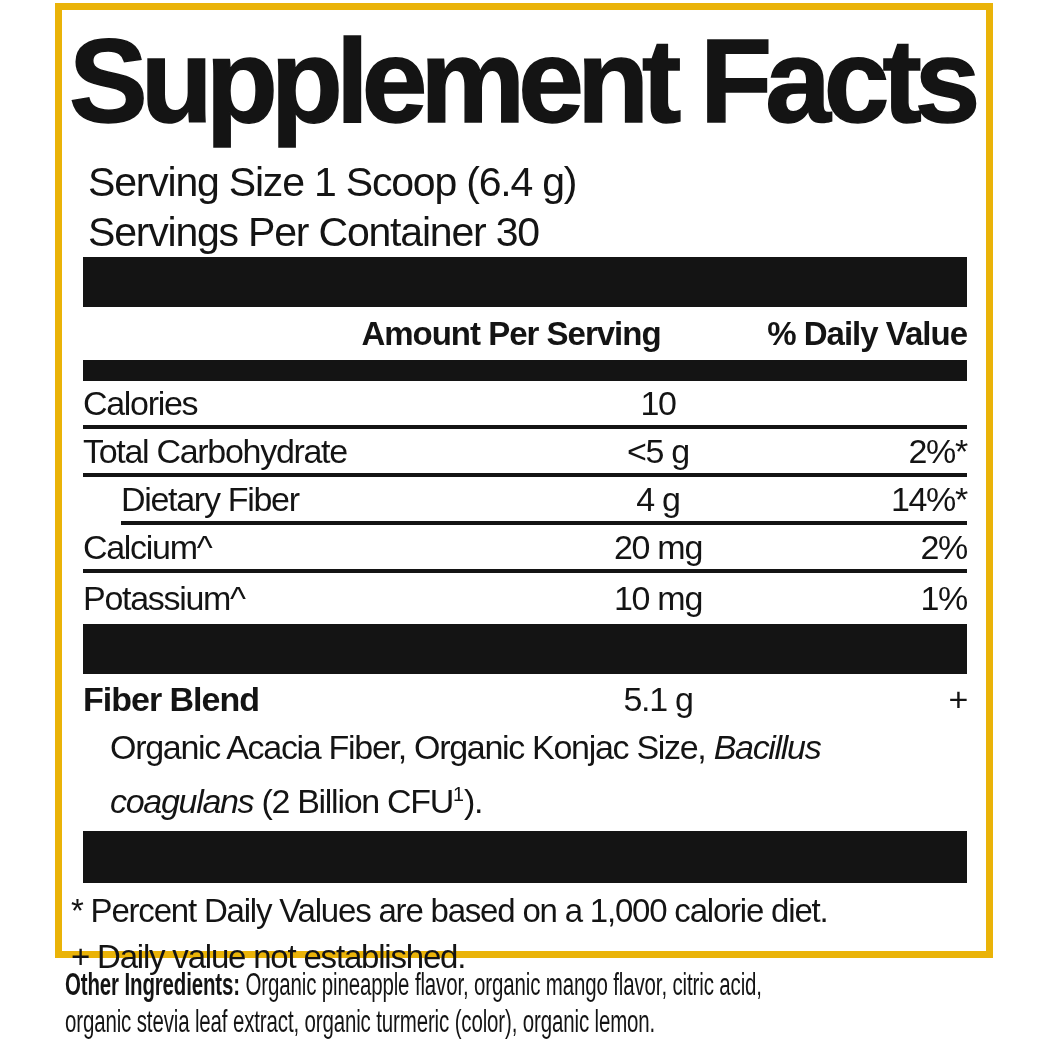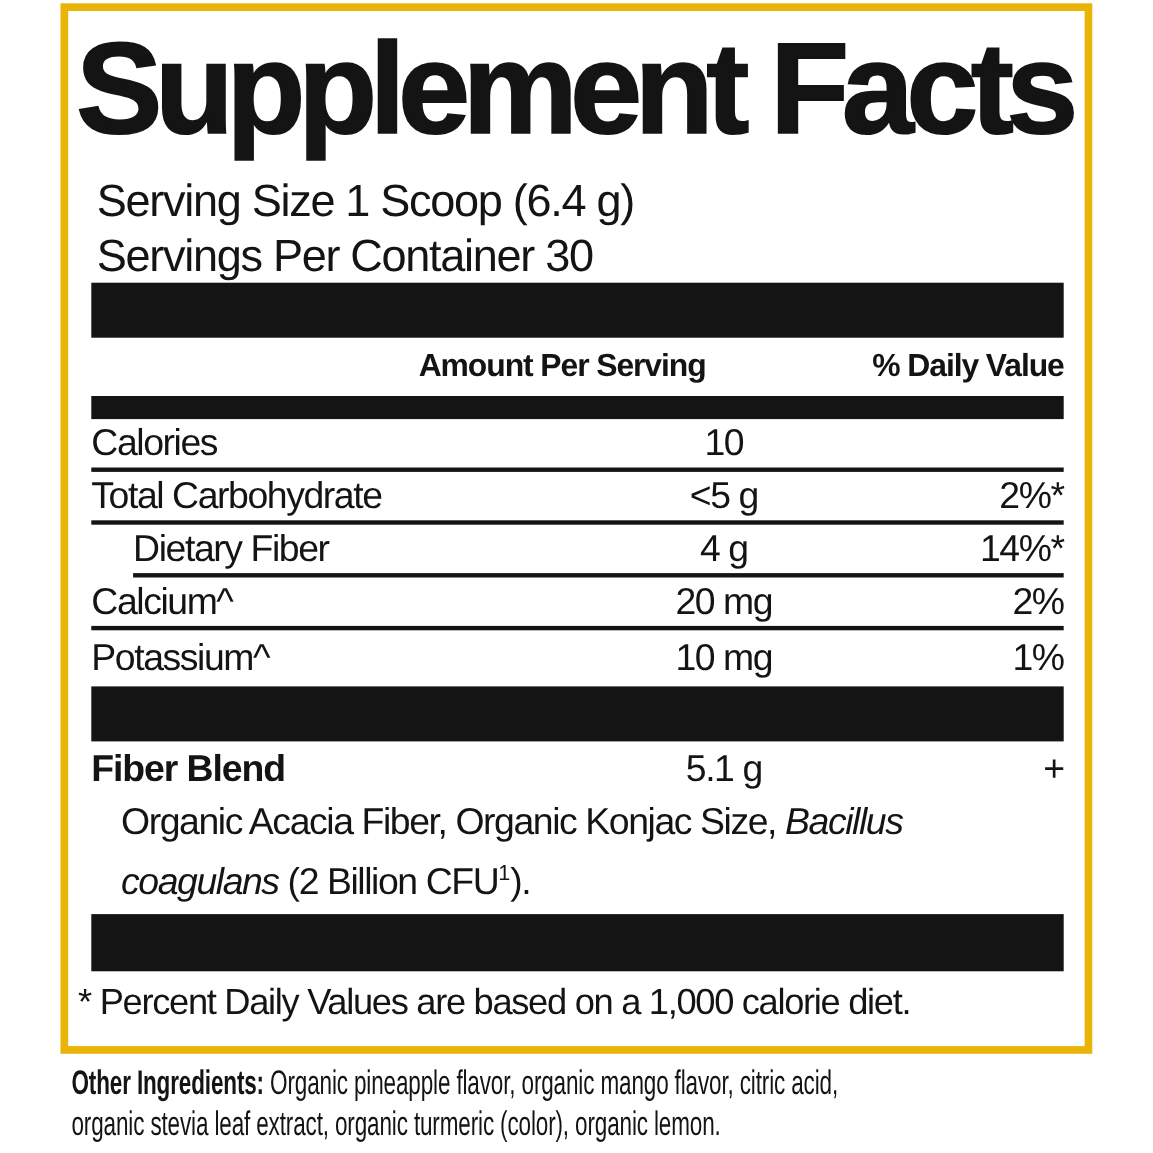--- a/index.html
+++ b/index.html
@@ -23,21 +23,21 @@
   .serving-group p{
     margin:0 0 0 5px;font-size:41px;font-weight:normal;
     letter-spacing:-1.2px;line-height:50px;white-space:nowrap;
   }
   .bar{background:#141414;}
   .bar-thick{height:50px;}
   .bar-thin{height:21px;}
   .bar-bottom{height:52px;margin-top:5px;}
   .hdr-row{
     position:relative;height:53px;display:flex;align-items:center;
-    font-size:29px;font-weight:bold;letter-spacing:-1px;
+    font-size:33px;font-weight:bold;letter-spacing:-1px;
   }
   .hdr-amount{position:absolute;left:428px;transform:translateX(-50%);white-space:nowrap;}
   .hdr-dv{margin-left:auto;white-space:nowrap;}
   .row{
     position:relative;height:44px;display:flex;align-items:center;
     font-size:34px;letter-spacing:-1.3px;
   }
   .rows > .row:last-child{height:51px;}
   .row.indent .cell-name{padding-left:38px;}
   .cell-name{white-space:nowrap;}
@@ -123,18 +123,19 @@
 
   <p class="blend-desc">
     <span class="desc-line"><span>Organic Acacia Fiber, Organic Konjac Size, </span><i>Bacillus</i></span>
     <span class="desc-line"><i>coagulans</i><span> (2 Billion CFU</span><sup>1</sup><span>).</span></span>
   </p>
 
   <div class="bar bar-bottom"></div>
 
   <div class="footnotes">
     <p class="footnote">* Percent Daily Values are based on a 1,000 calorie diet.</p>
+    <p class="footnote">+ Daily value not established.</p>
   </div>
 
 </div>
 
 <p class="other-ing"><b>Other Ingredients:</b><span> Organic pineapple flavor, organic mango flavor, citric acid,</span><br>
 <span>organic stevia leaf extract, organic turmeric (color), organic lemon.</span></p>
 
 </body></html>

